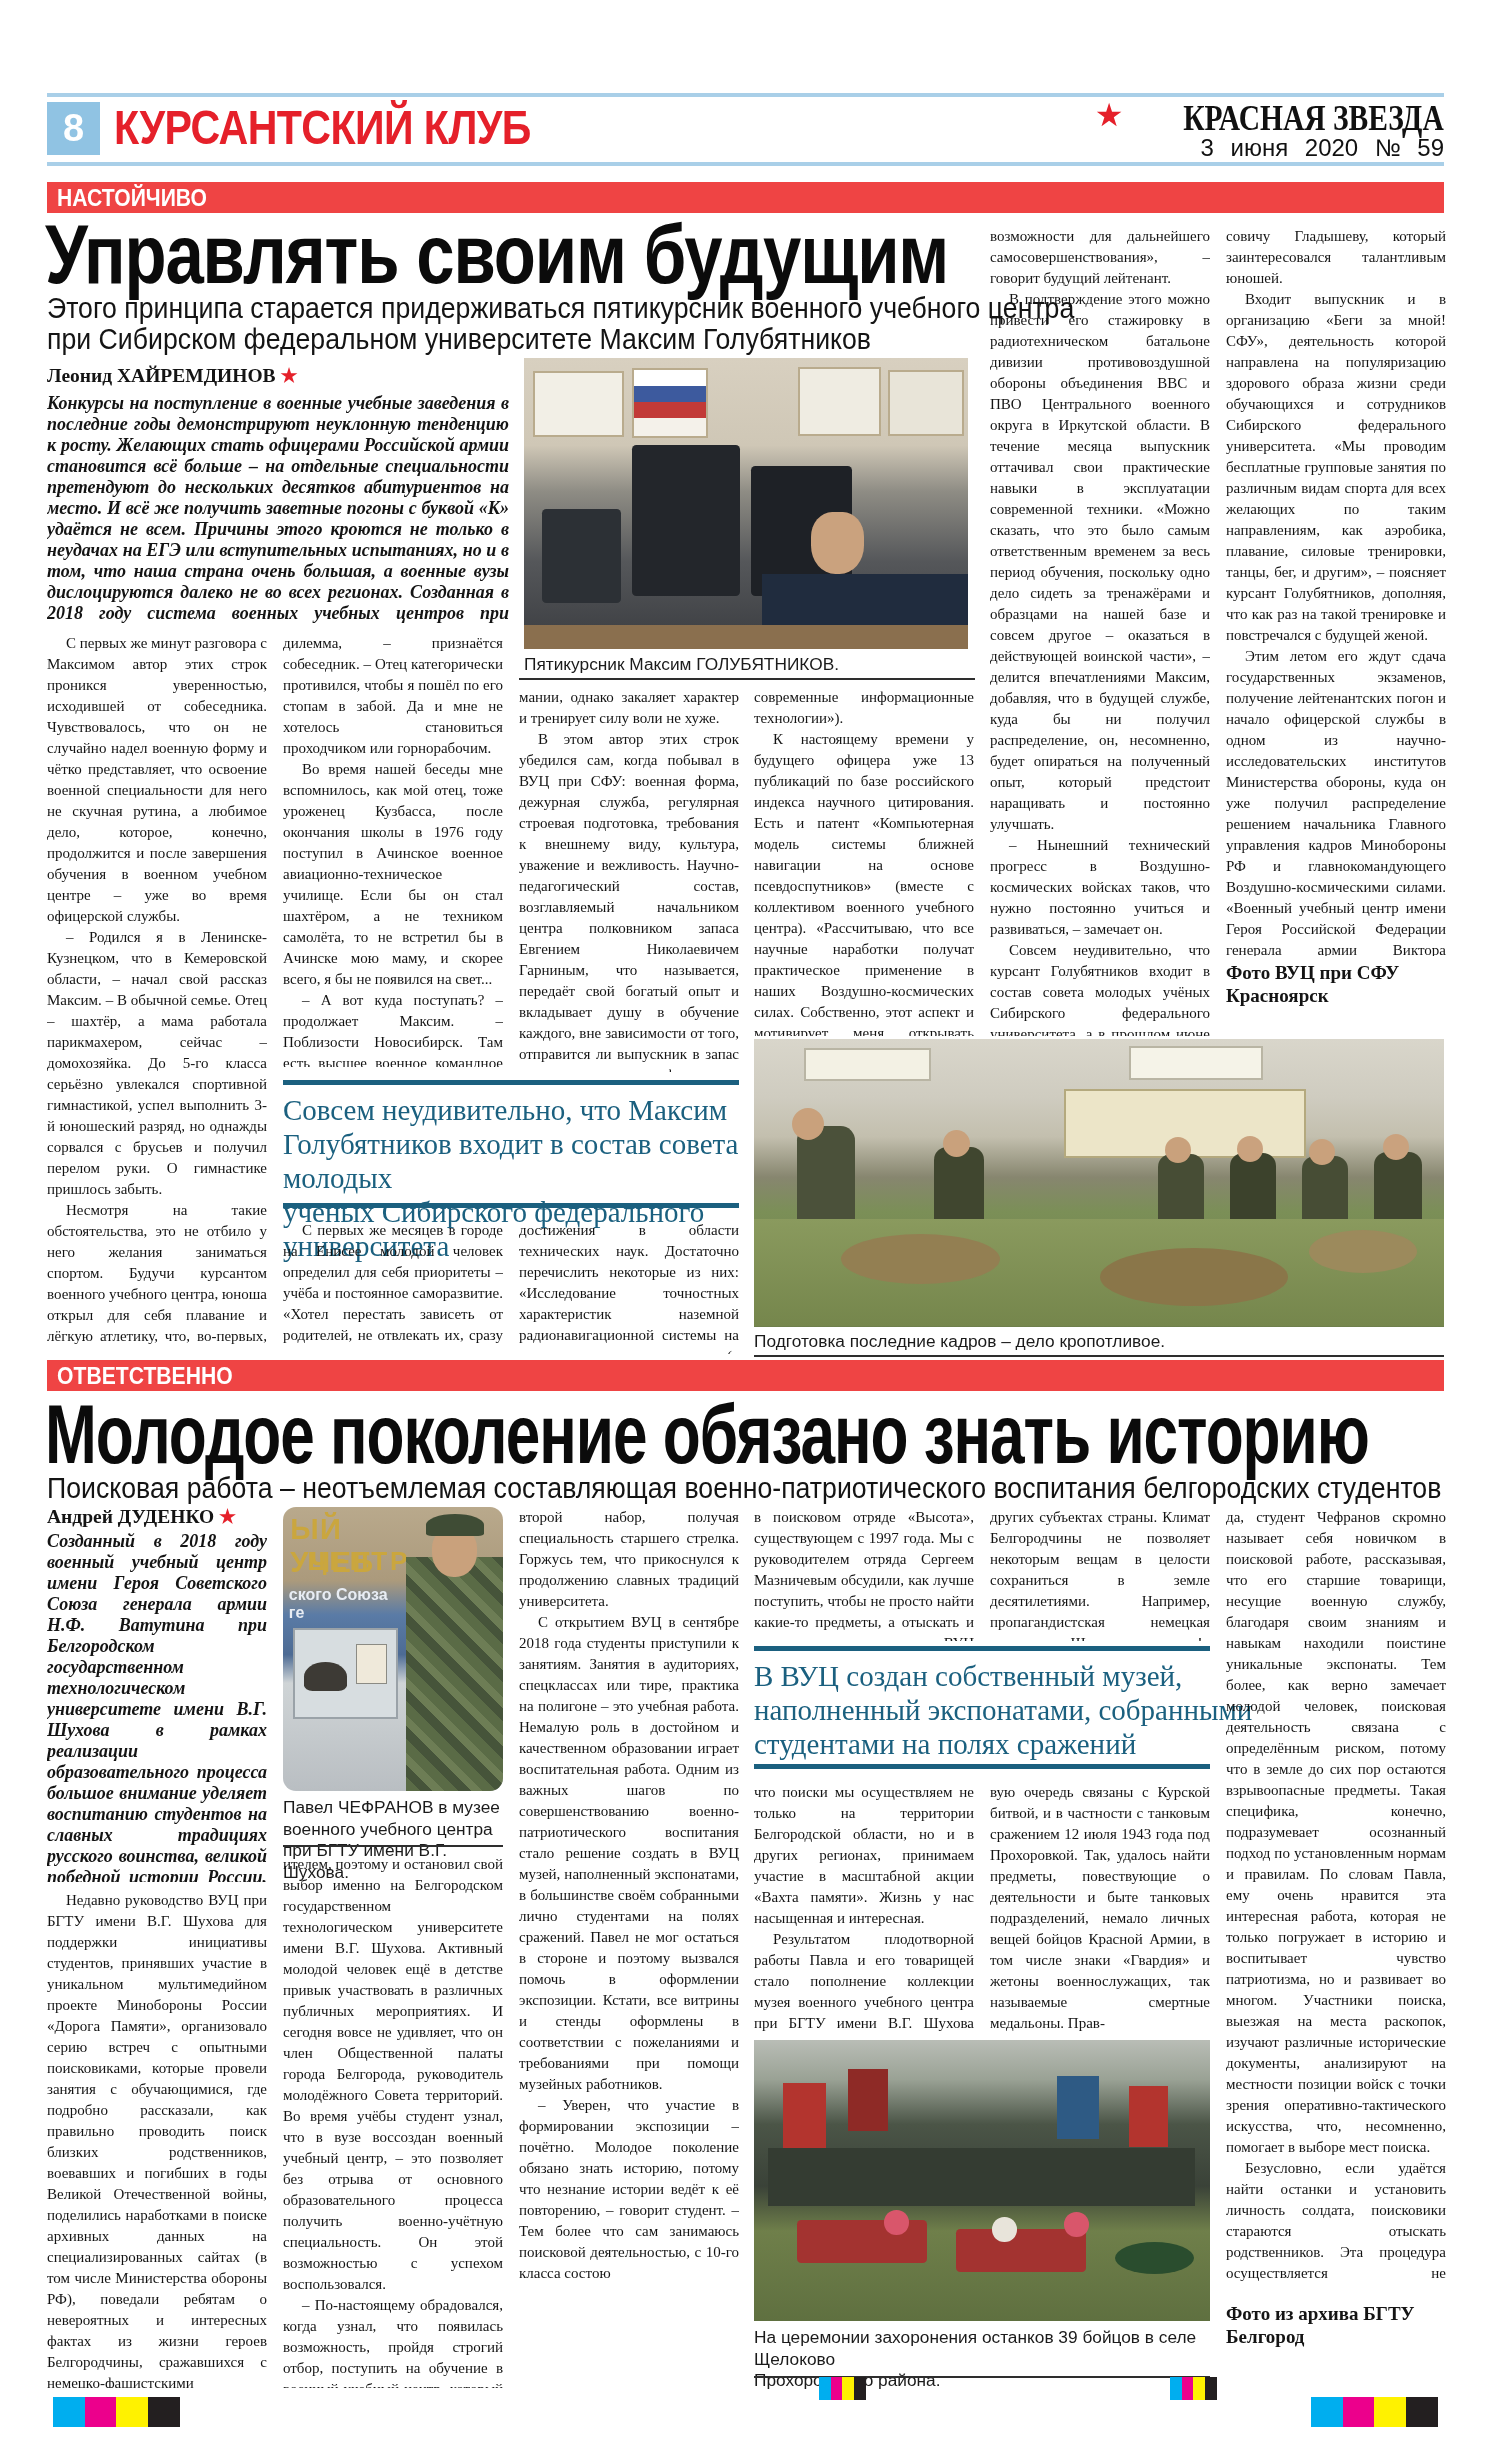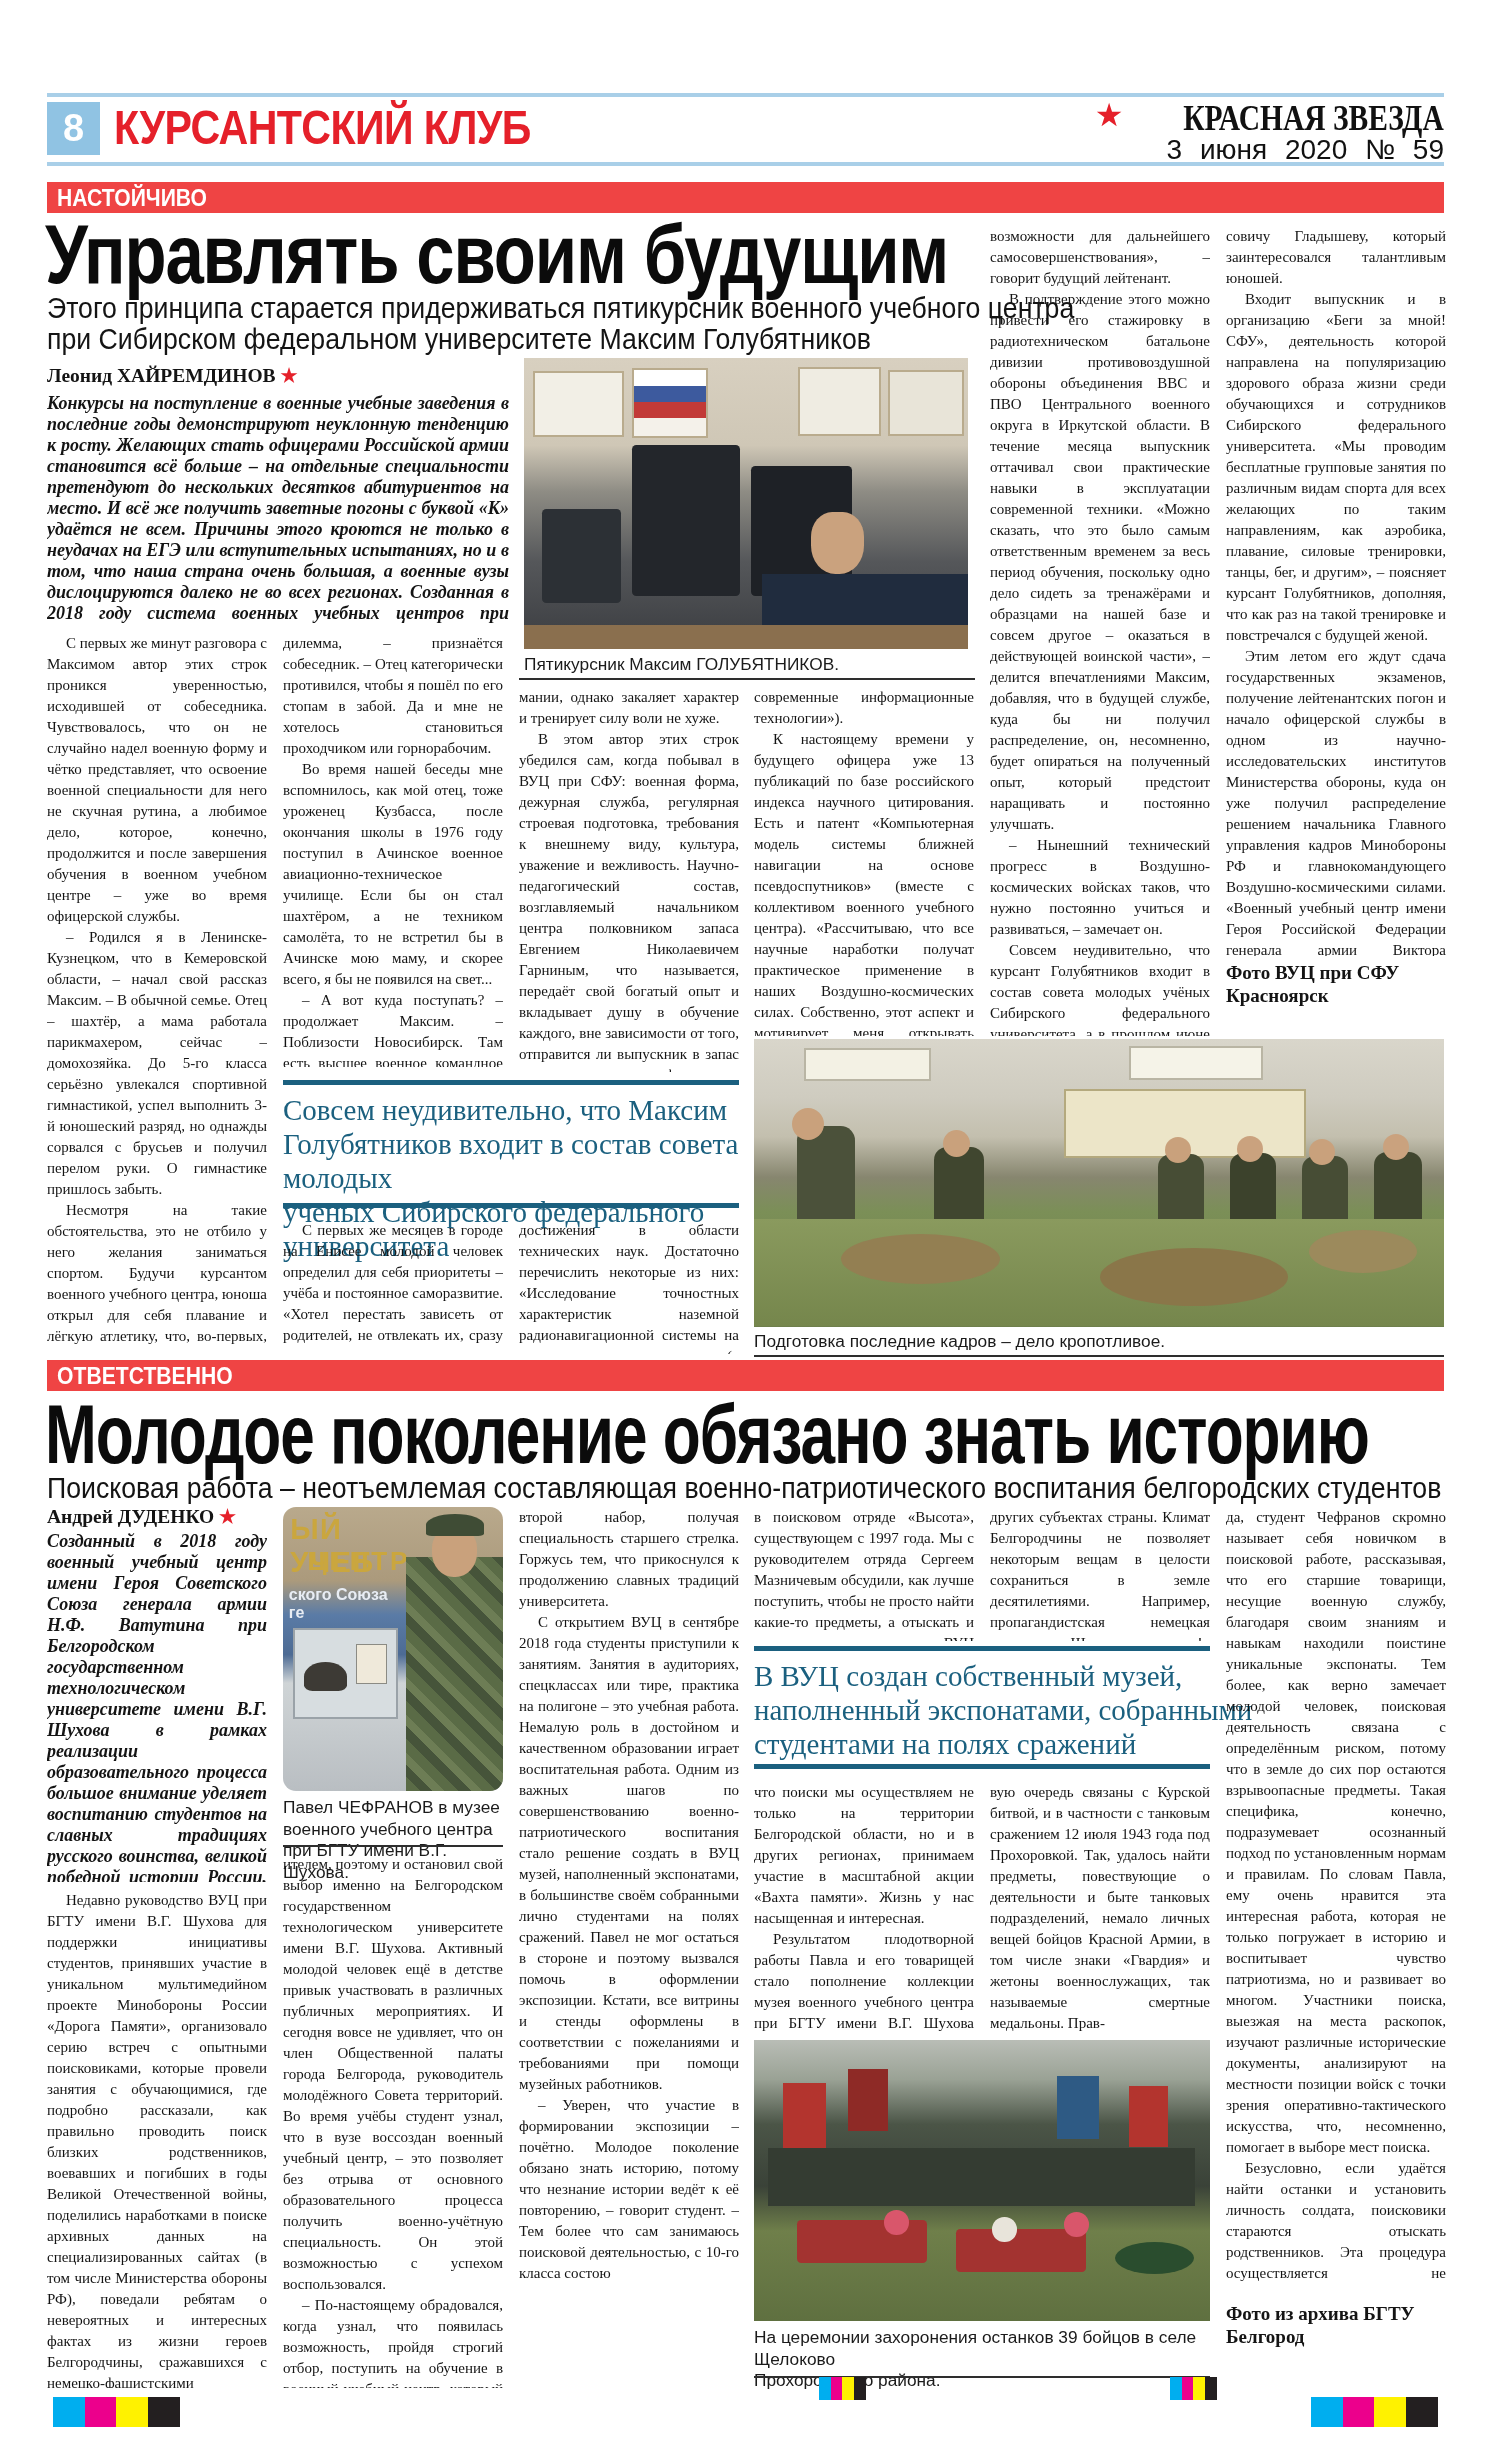--- a/index.html
+++ b/index.html
@@ -23,21 +23,21 @@
   .cap{font-family:"Liberation Sans",sans-serif;font-size:17.3px;line-height:21.6px;color:#1b1b1b;}
   .caprule{background:#2e2e2e;height:2.2px;}
   .pqrule{background:#1b607f;height:5px;}
   .pq{color:#1b607f;font-weight:normal;font-size:29px;line-height:34px;}
   .credit{font-weight:bold;font-size:19px;line-height:23px;}
   .pagenum{background:#90c3e3;color:#ffffff;font-family:"Liberation Sans",sans-serif;
            font-weight:bold;font-size:38px;text-align:center;line-height:53px;}
   .section-title{font-family:"Liberation Sans",sans-serif;font-weight:800;font-size:49px;
                  line-height:55px;color:#e5202a;letter-spacing:-0.7px;}
   .masthead{font-weight:bold;font-size:36px;line-height:39px;color:#111111;}
-  .dateline{font-family:"Liberation Sans",sans-serif;font-size:28px;color:#111111;word-spacing:10px;}
+  .dateline{font-family:"Liberation Sans",sans-serif;font-size:24px;color:#111111;word-spacing:10px;}
   .photo{overflow:hidden;}
   .sq{position:absolute;}
 </style>
 </head>
 <body>
 
 <div class="page">
 
   <div class="abs hrule-blue" style="left:47px;top:93px;width:1397px;"></div>
   <div class="abs pagenum" style="left:47px;top:102px;width:53px;height:53px;">8</div>

